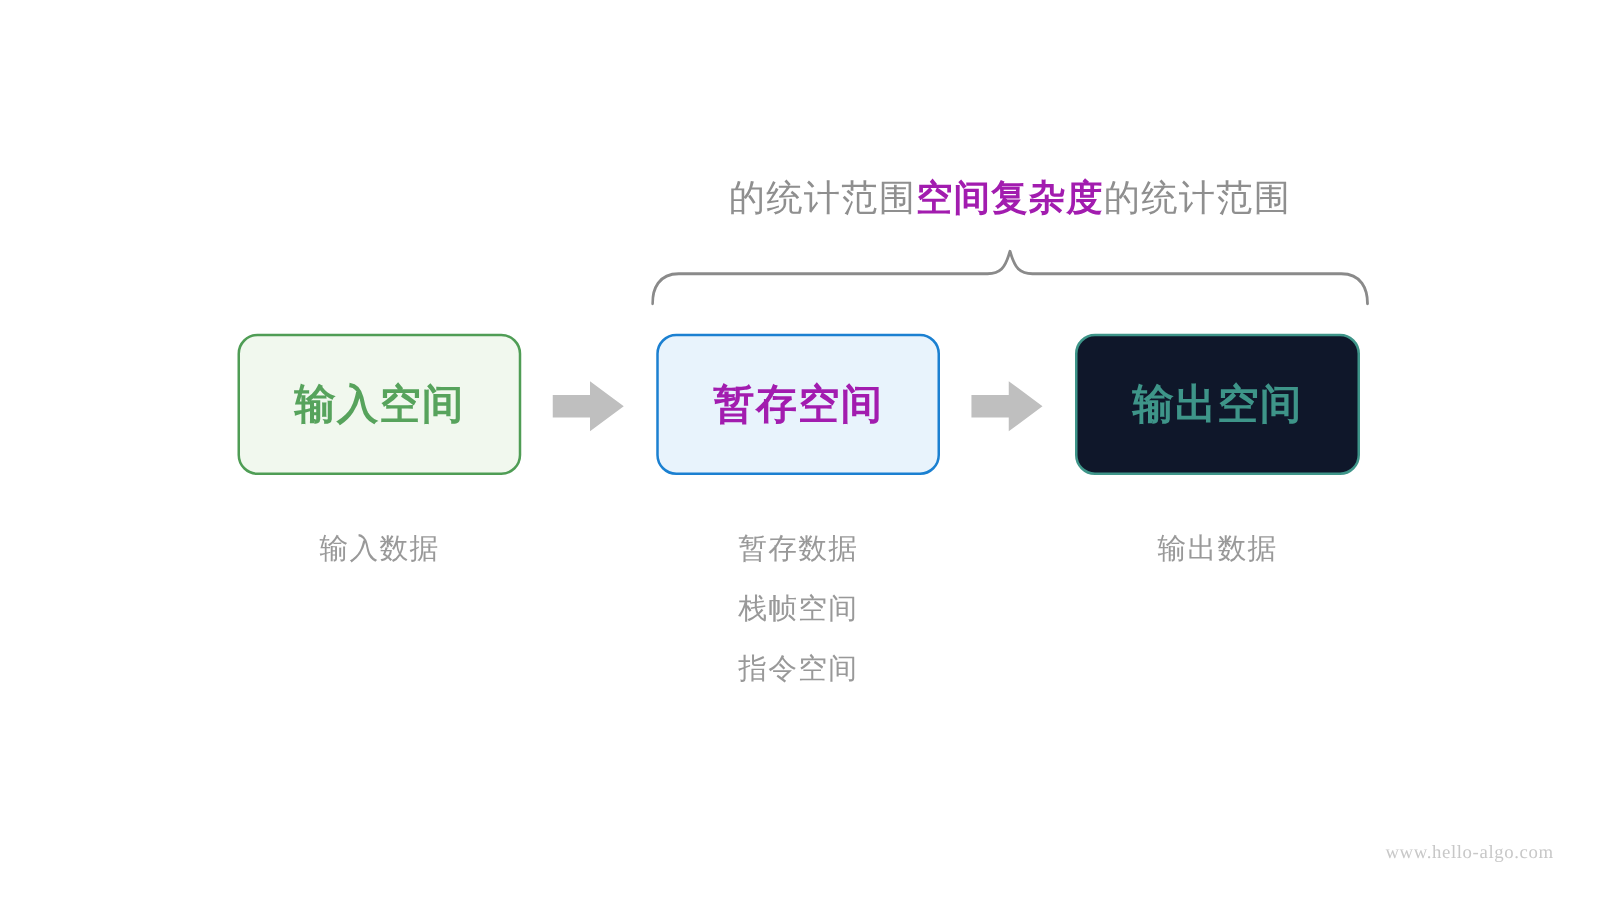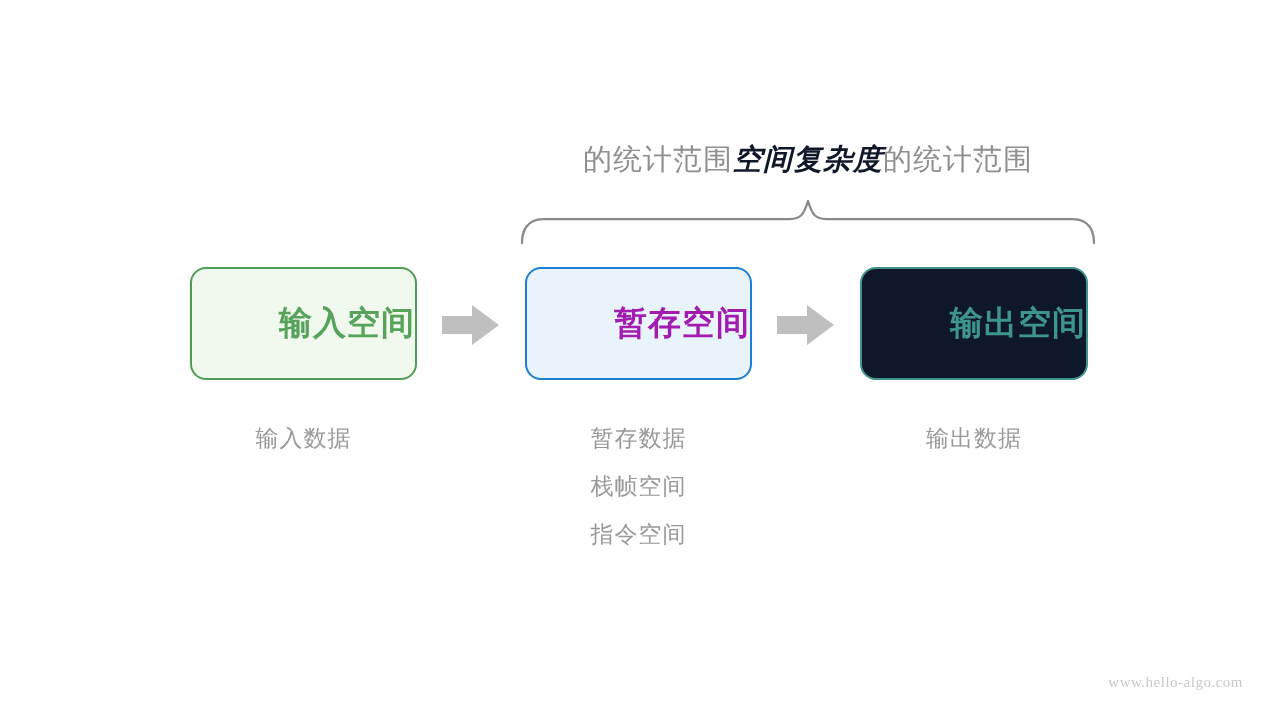--- a/index.html
+++ b/index.html
@@ -18,37 +18,37 @@
     left: 520px;
     top: 142px;
     width: 576px;
     text-align: center;
     font-size: 29px;
     line-height: 34px;
     color: #8f8f8f;
     letter-spacing: 1px;
     white-space: nowrap;
   }
-  .diagram-title .bold { font-weight: 700; color: #0f172a; font-style: italic; }
+  .diagram-title .bold { font-weight: 700; color: #a21caf; }
 
   
   .brace-svg { position: absolute; left: 521px; top: 199px; }
 
   
   .pbox {
     position: absolute;
     top: 267px;
     height: 113px;
     width: 227px;
     border-radius: 16px;
     border: 2.5px solid;
     box-sizing: border-box;
     display: flex;
     align-items: center;
-    justify-content: flex-end;
+    justify-content: center;
     font-size: 33px;
     font-weight: 700;
     letter-spacing: 1px;
     white-space: nowrap;
   }
   .pbox.input  { left: 190px; border-color: #4f9d55; background: #f1f8ee; color: #57a35c; }
   .pbox.temp   { left: 525px; border-color: #1b80d1; background: #e8f3fc; color: #a21caf; }
   .pbox.output { left: 860px; width: 228px; border-color: #3e9589; background: #0f172a; color: #3e9589; }
 
   

